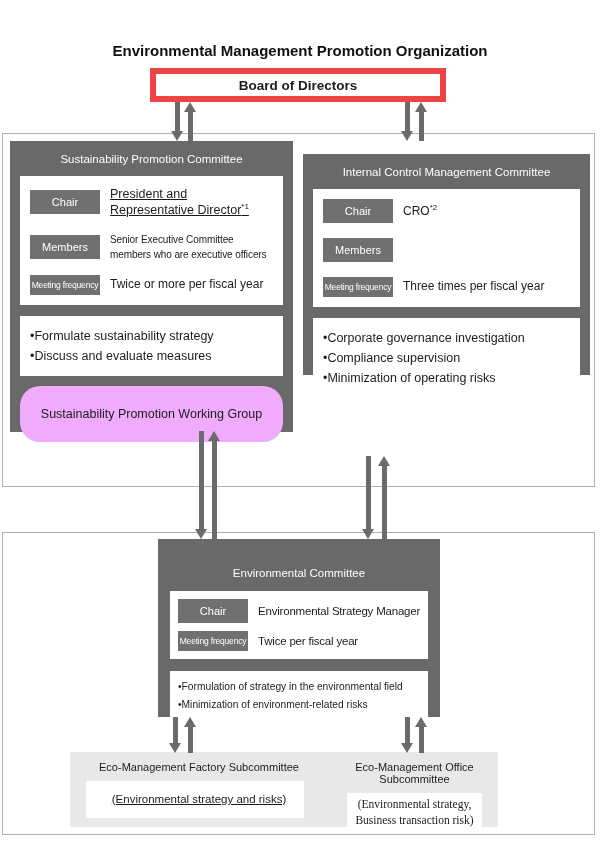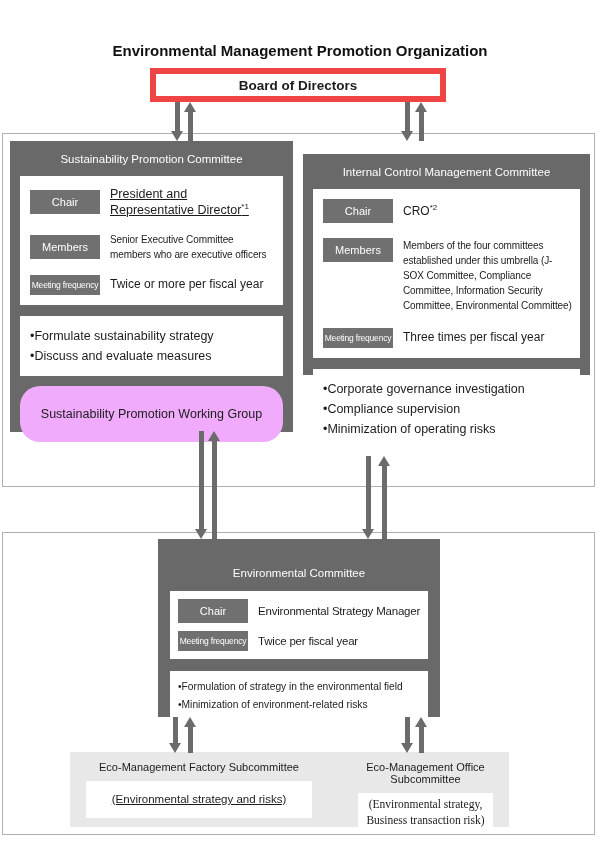--- a/index.html
+++ b/index.html
@@ -63,21 +63,21 @@
     line-height: 1.6;
   }
 
   .pill {
     background: #f0abfc; margin: 10px 10px 0; height: 56px; border-radius: 20px;
     display: flex; align-items: center; justify-content: center; font-size: 12.5px;
   }
 
   .sub { position: absolute; background: #e8e8e8; z-index: 2; text-align: center; }
   #sub-factory { left: 70px;  top: 752px; width: 258px; height: 75px; }
-  #sub-office  { left: 315px; top: 752px; width: 194px; height: 75px; padding-left: 27px; }
+  #sub-office  { left: 304px; top: 752px; width: 194px; height: 75px; padding-left: 27px; }
   .s-title { font-size: 11px; padding-top: 9px; }
   .s-note {
     background: #fff; margin: 8px 16px 0; font-size: 11.5px; line-height: 1.35;
     display: flex; flex-direction: column; justify-content: center; align-items: center;
   }
   #sub-factory .s-note { height: 37px; text-decoration: underline; }
   #sub-office  .s-note { height: 40px; font-family: Liberation Serif, serif; }
 
   
   .arr { position: absolute; width: 13px; z-index: 4; }
@@ -142,21 +142,20 @@
 
   <div class="committee" id="icm">
     <div class="c-title">Internal Control Management Committee</div>
     <div class="wbox wbox1">
       <div class="row">
         <div class="lbl">Chair</div>
         <div class="val"><span>CRO</span><sup>*2</sup></div>
       </div>
       <div class="row top">
         <div class="lbl">Members</div>
-        <div class="val small">Members of the four committees established under this umbrella (J-SOX Committee, Compliance Committee, Information Security Committee, Environmental Committee)</div>
       </div>
       <div class="row">
         <div class="lbl small">Meeting frequency</div>
         <div class="val nowrap">Three times per fiscal year</div>
       </div>
     </div>
     <div class="wbox wbox2 bullets">
       <div class="bullet">•Corporate governance investigation</div>
       <div class="bullet">•Compliance supervision</div>
       <div class="bullet">•Minimization of operating risks</div>

